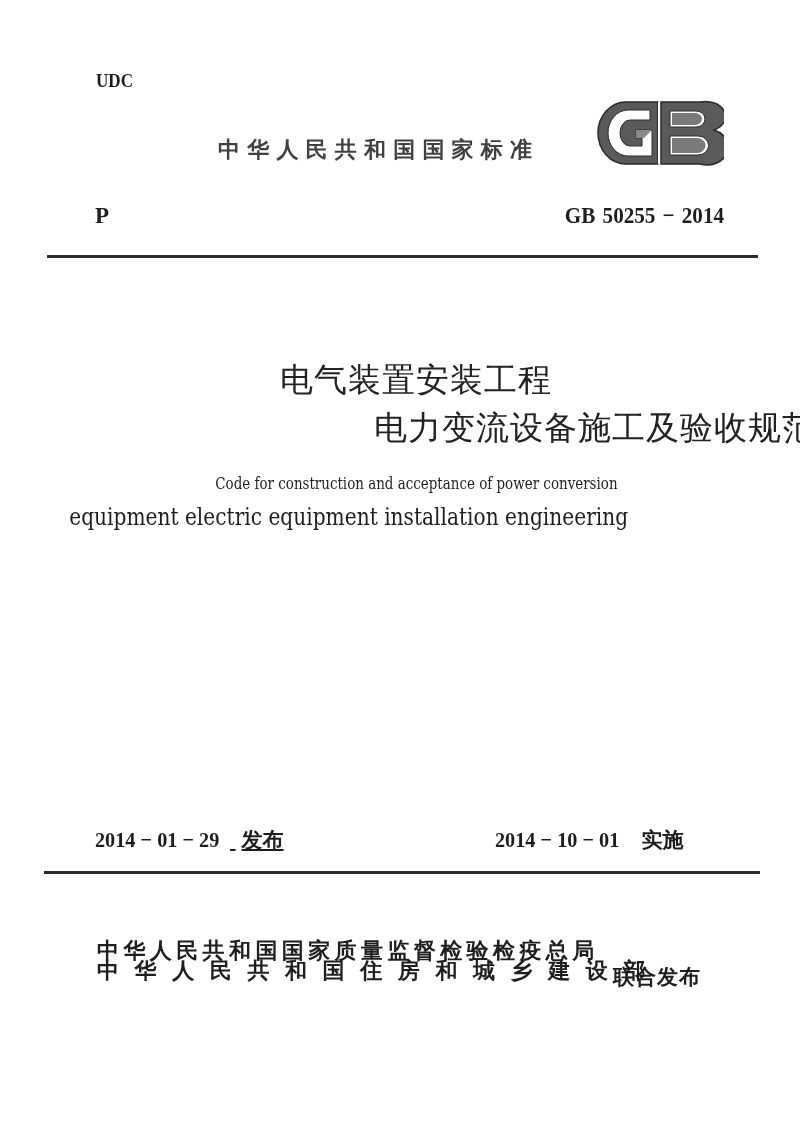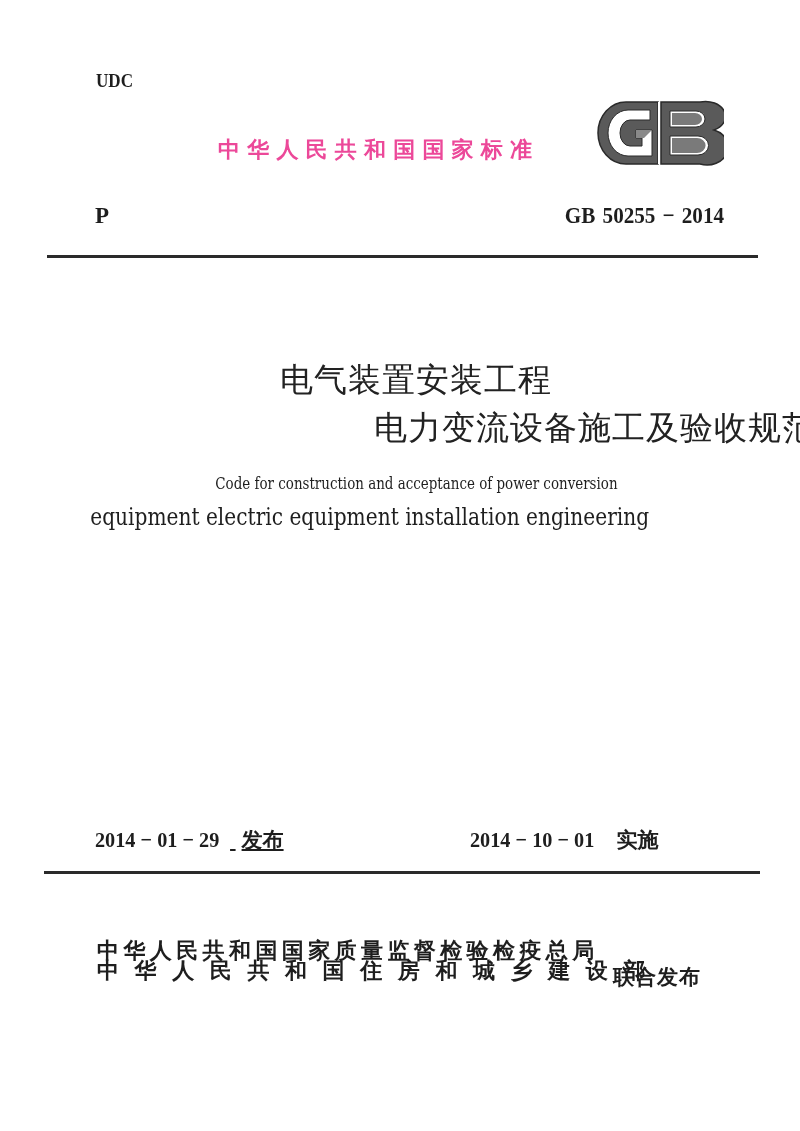--- a/index.html
+++ b/index.html
@@ -24,42 +24,42 @@
       font-family: "DejaVu Sans", "Liberation Sans", sans-serif;
       font-weight: bold;
     }
     .serif {
       font-family: "DejaVu Serif", "Liberation Serif", serif;
       padding-left: 16px;
     }
 
     
     #udc { left: 96px; top: 70px; font-size: 19px; letter-spacing: 0px; transform: scaleX(0.9); transform-origin: left; }
-    #std-cat { left: 218px; top: 135px; font-size: 22px; letter-spacing: 7.2px; color: #ec4899; }
+    #std-cat { left: 218px; top: 135px; font-size: 22px; letter-spacing: 7.2px; color: #404040; }
     #cls-p { left: 95px; top: 203px; font-size: 23px; }
     #std-no { right: 76px; top: 203px; font-size: 23px; word-spacing: 2px; transform: scaleX(0.92); transform-origin: right; }
 
     
     #gb-logo { left: 596px; top: 100px; width: 128px; height: 66px; }
 
     
     .rule { position: absolute; height: 3px; background: #2a2a2a; }
     #rule-top { left: 47px; top: 255px; width: 711px; }
     #rule-bottom { left: 44px; top: 871px; width: 716px; }
 
     
     #title-cn-1 { left: 0; width: 800px; text-align: center; top: 358px; font-size: 33px; letter-spacing: 1px; color: #222; }
     #title-cn-2 { left: 0; width: 800px; text-align: right; top: 406px; font-size: 33px; letter-spacing: 1px; color: #222; }
     #title-en-1 { left: 0; width: 800px; text-align: center; top: 474px; font-size: 16px; }
-    #title-en-2 { left: 0; width: 707px; text-align: center; top: 503px; font-size: 24px; }
+    #title-en-2 { left: 0; width: 707px; top: 503px; font-size: 24px; }
     .cond { display: inline-block; transform: scaleX(0.84); transform-origin: center; }
 
     
     #issue-date { left: 95px; top: 826px; font-size: 22px; text-decoration: underline; }
-    #impl-date { left: 470px; top: 826px; font-size: 22px; }
+    #impl-date { left: 495px; top: 826px; font-size: 22px; }
     .date-num { font-family: "Liberation Serif", serif; font-weight: bold; display: inline-block; transform: scaleX(0.92); transform-origin: left; }
     .date-lbl { font-family: "DejaVu Sans", sans-serif; font-weight: bold; font-size: 21px; margin-left: 6px; }
 
     
     #issuer-1 { left: 97px; top: 948px; font-size: 22px; letter-spacing: 15.6px; margin-top: 8px; }
     #issuer-2 { left: 97px; top: 936px; font-size: 22px; letter-spacing: 4.4px; }
     #joint { left: 613px; top: 963px; font-size: 21px; letter-spacing: 1px; }
   </style>
 </head>
 <body>

